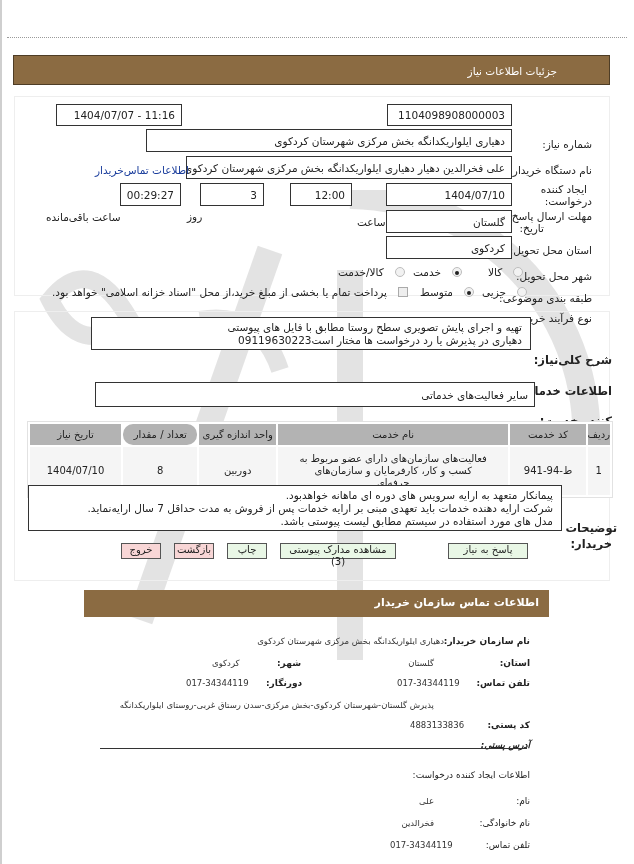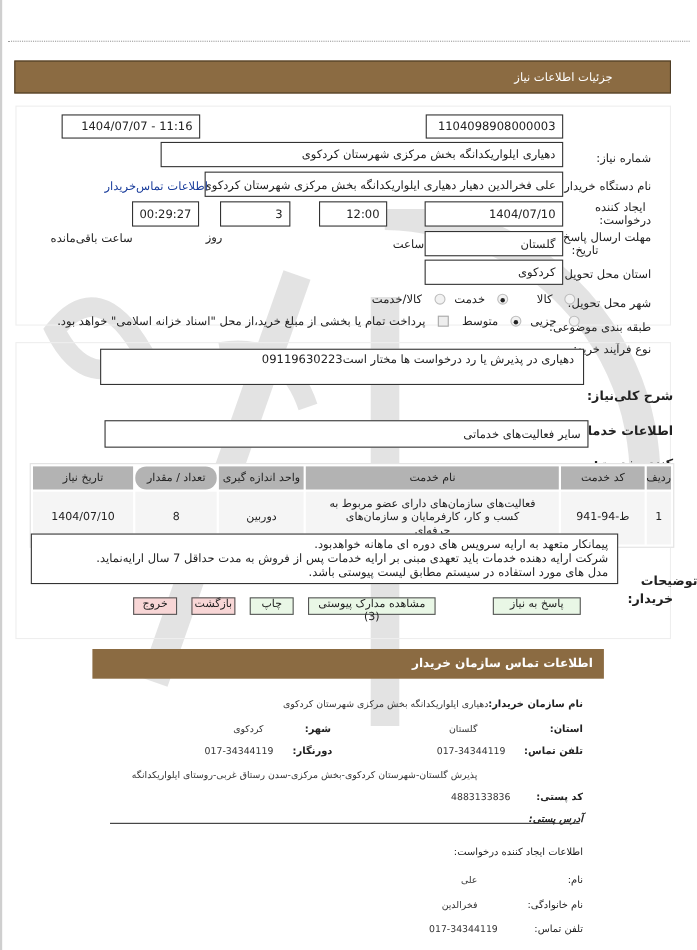--- a/index.html
+++ b/index.html
@@ -130,20 +130,21 @@
   </div>
 <div class="opt" style="left:52px; top:286px;">
     <span class="check"></span>
     <span>پرداخت تمام یا بخشی از مبلغ خرید،از محل "اسناد خزانه اسلامی" خواهد بود.</span>
   </div>
 
 <div class="panel" style="left:14px; top:311px; width:596px; height:270px;"></div>
 
 <span class="lbl bold" style="right:22px; top:327px;">شرح کلی‌نیاز:</span>
 <div class="multi" style="left:91px; top:317px; width:440px; height:33px; padding-right:8px;">
+  <div>تهیه و اجرای پایش تصویری سطح روستا مطابق با فایل های پیوستی</div>
   <div>دهیاری در پذیرش یا رد درخواست ها مختار است09119630223</div>
 </div>
 
 <span class="lbl bold" style="right:22px; top:358px;">اطلاعات خدمات موردنیاز</span>
 
 <span class="lbl bold" style="right:22px; top:388px;">کننده خدمت:</span>
 <div class="box rtl" style="left:95px; top:382px; width:440px; height:25px;">
     <span>سایر فعالیت‌های خدماتی</span>
   </div>
 
@@ -167,21 +168,21 @@
         <div>کسب و کار، کارفرمایان و سازمان‌های</div>
         <div>حرفه‌ای</div>
       </td>
       <td>دوربین</td>
       <td>8</td>
       <td>1404/07/10</td>
     </tr>
   </tbody>
 </table>
 
-<span class="lbl bold" style="right:0; top:495px;">توضیحات</span>
+<span class="lbl bold" style="right:17px; top:495px;">توضیحات</span>
 <span class="lbl bold" style="right:22px; top:511px;">خریدار:</span>
 <div class="multi" style="left:28px; top:485px; width:534px; height:46px; padding-right:8px;">
   <div>پیمانکار متعهد به ارایه سرویس های دوره ای ماهانه خواهدبود.</div>
   <div>شرکت ارایه دهنده خدمات باید تعهدی مبنی بر ارایه خدمات پس از فروش به مدت حداقل 7 سال ارایه‌نماید.</div>
   <div>مدل های مورد استفاده در سیستم مطابق لیست پیوستی باشد.</div>
 </div>
 
 <div class="btn green" style="left:448px; top:543px; width:80px;">پاسخ به نیاز</div>
 <div class="btn green" style="left:280px; top:543px; width:116px;">مشاهده مدارک پیوستی (3)</div>
 <div class="btn green" style="left:227px; top:543px; width:40px;">چاپ</div>

